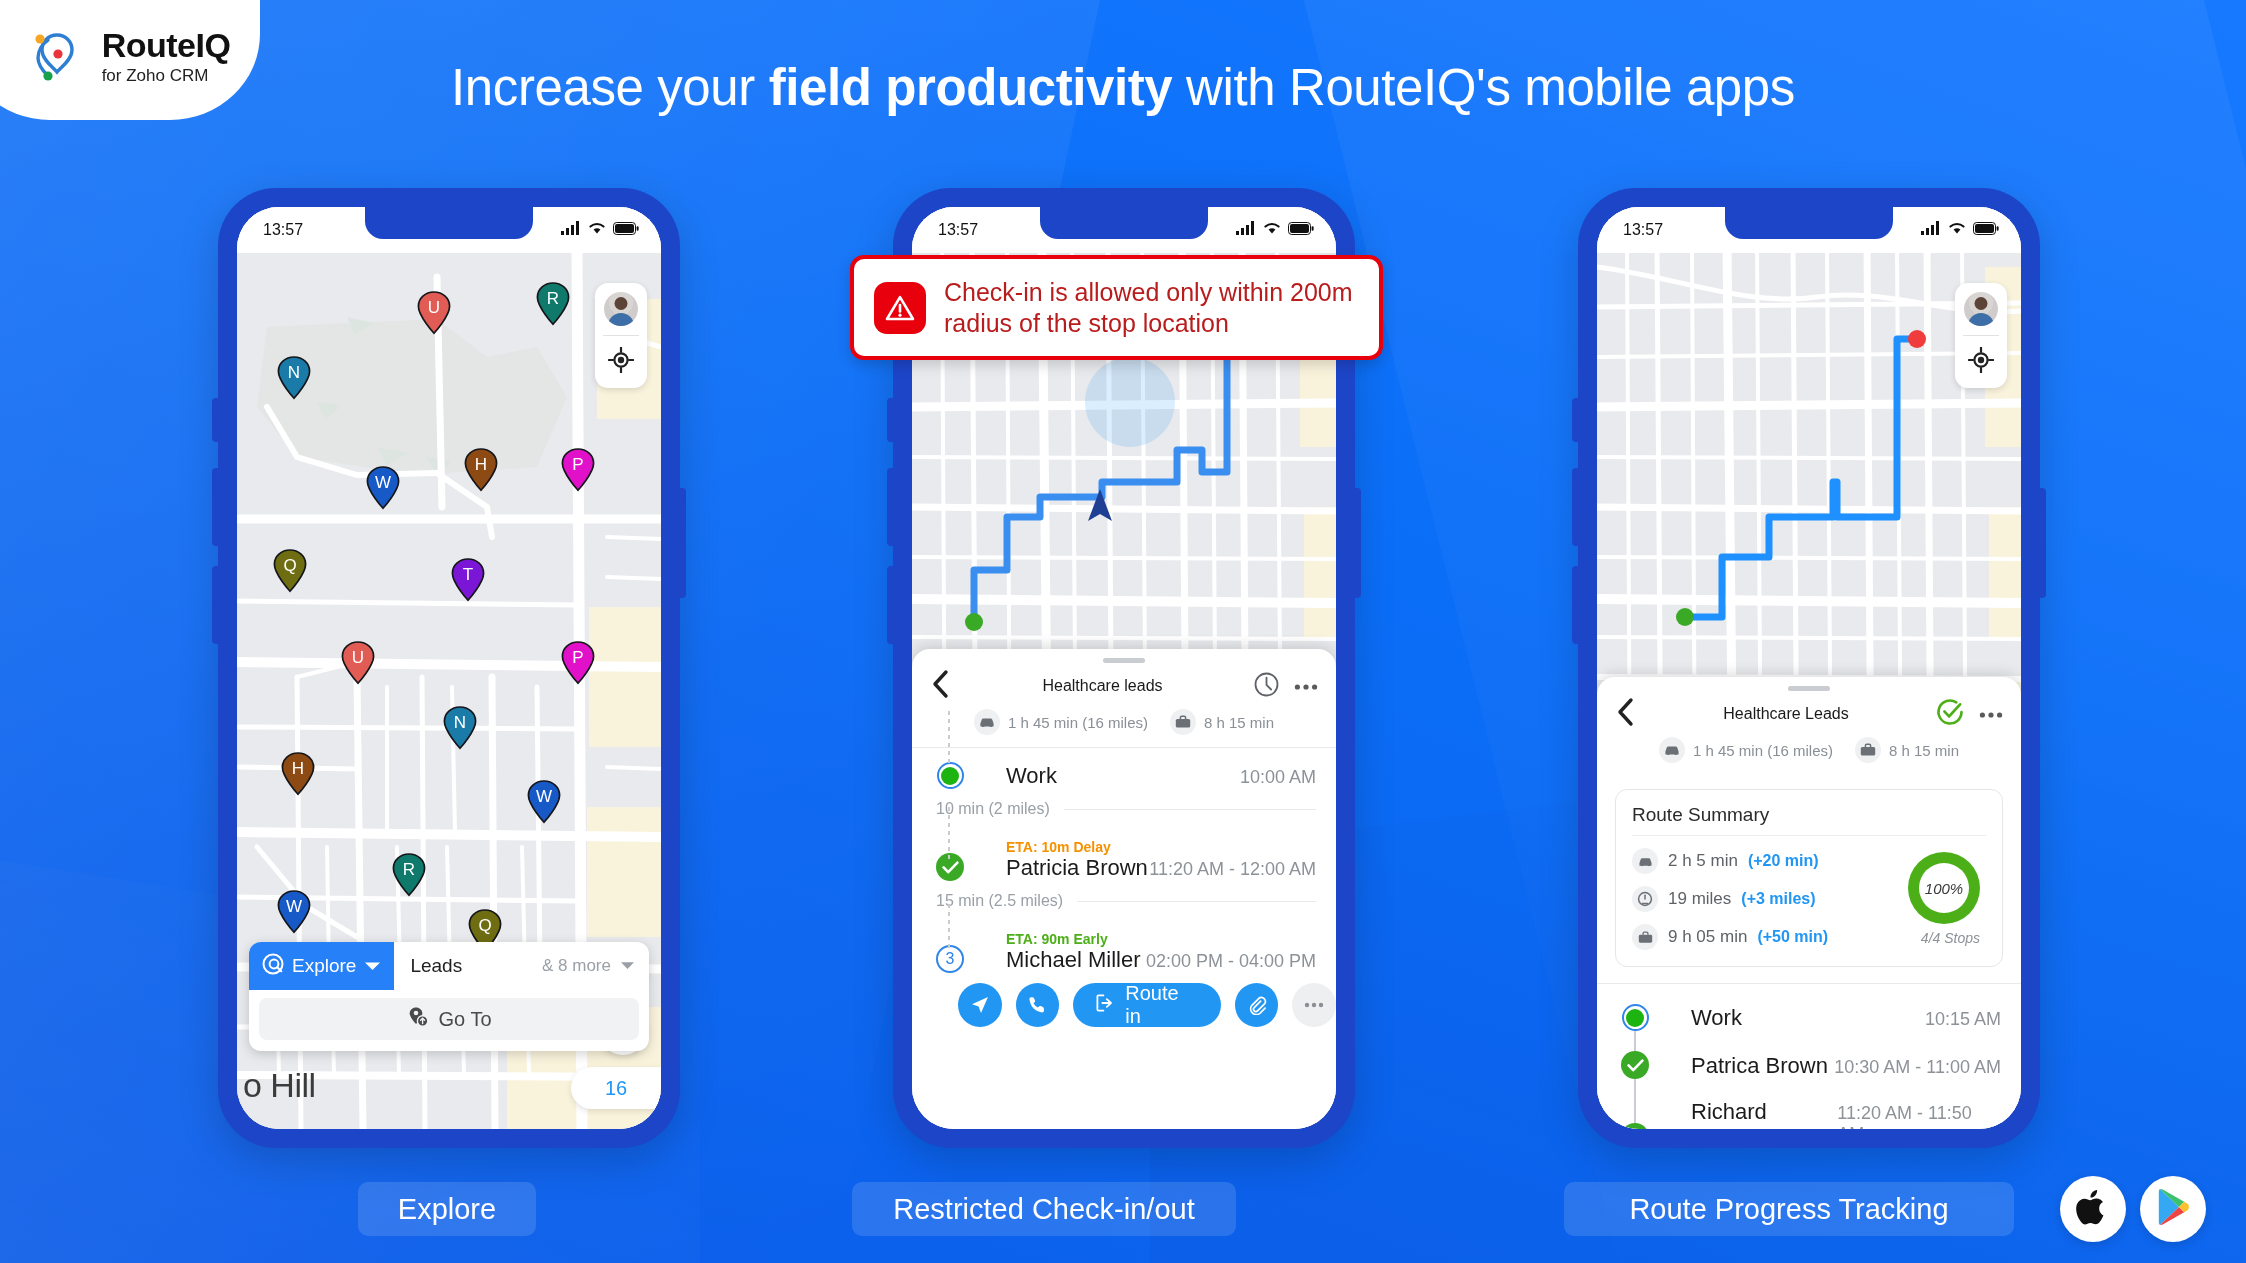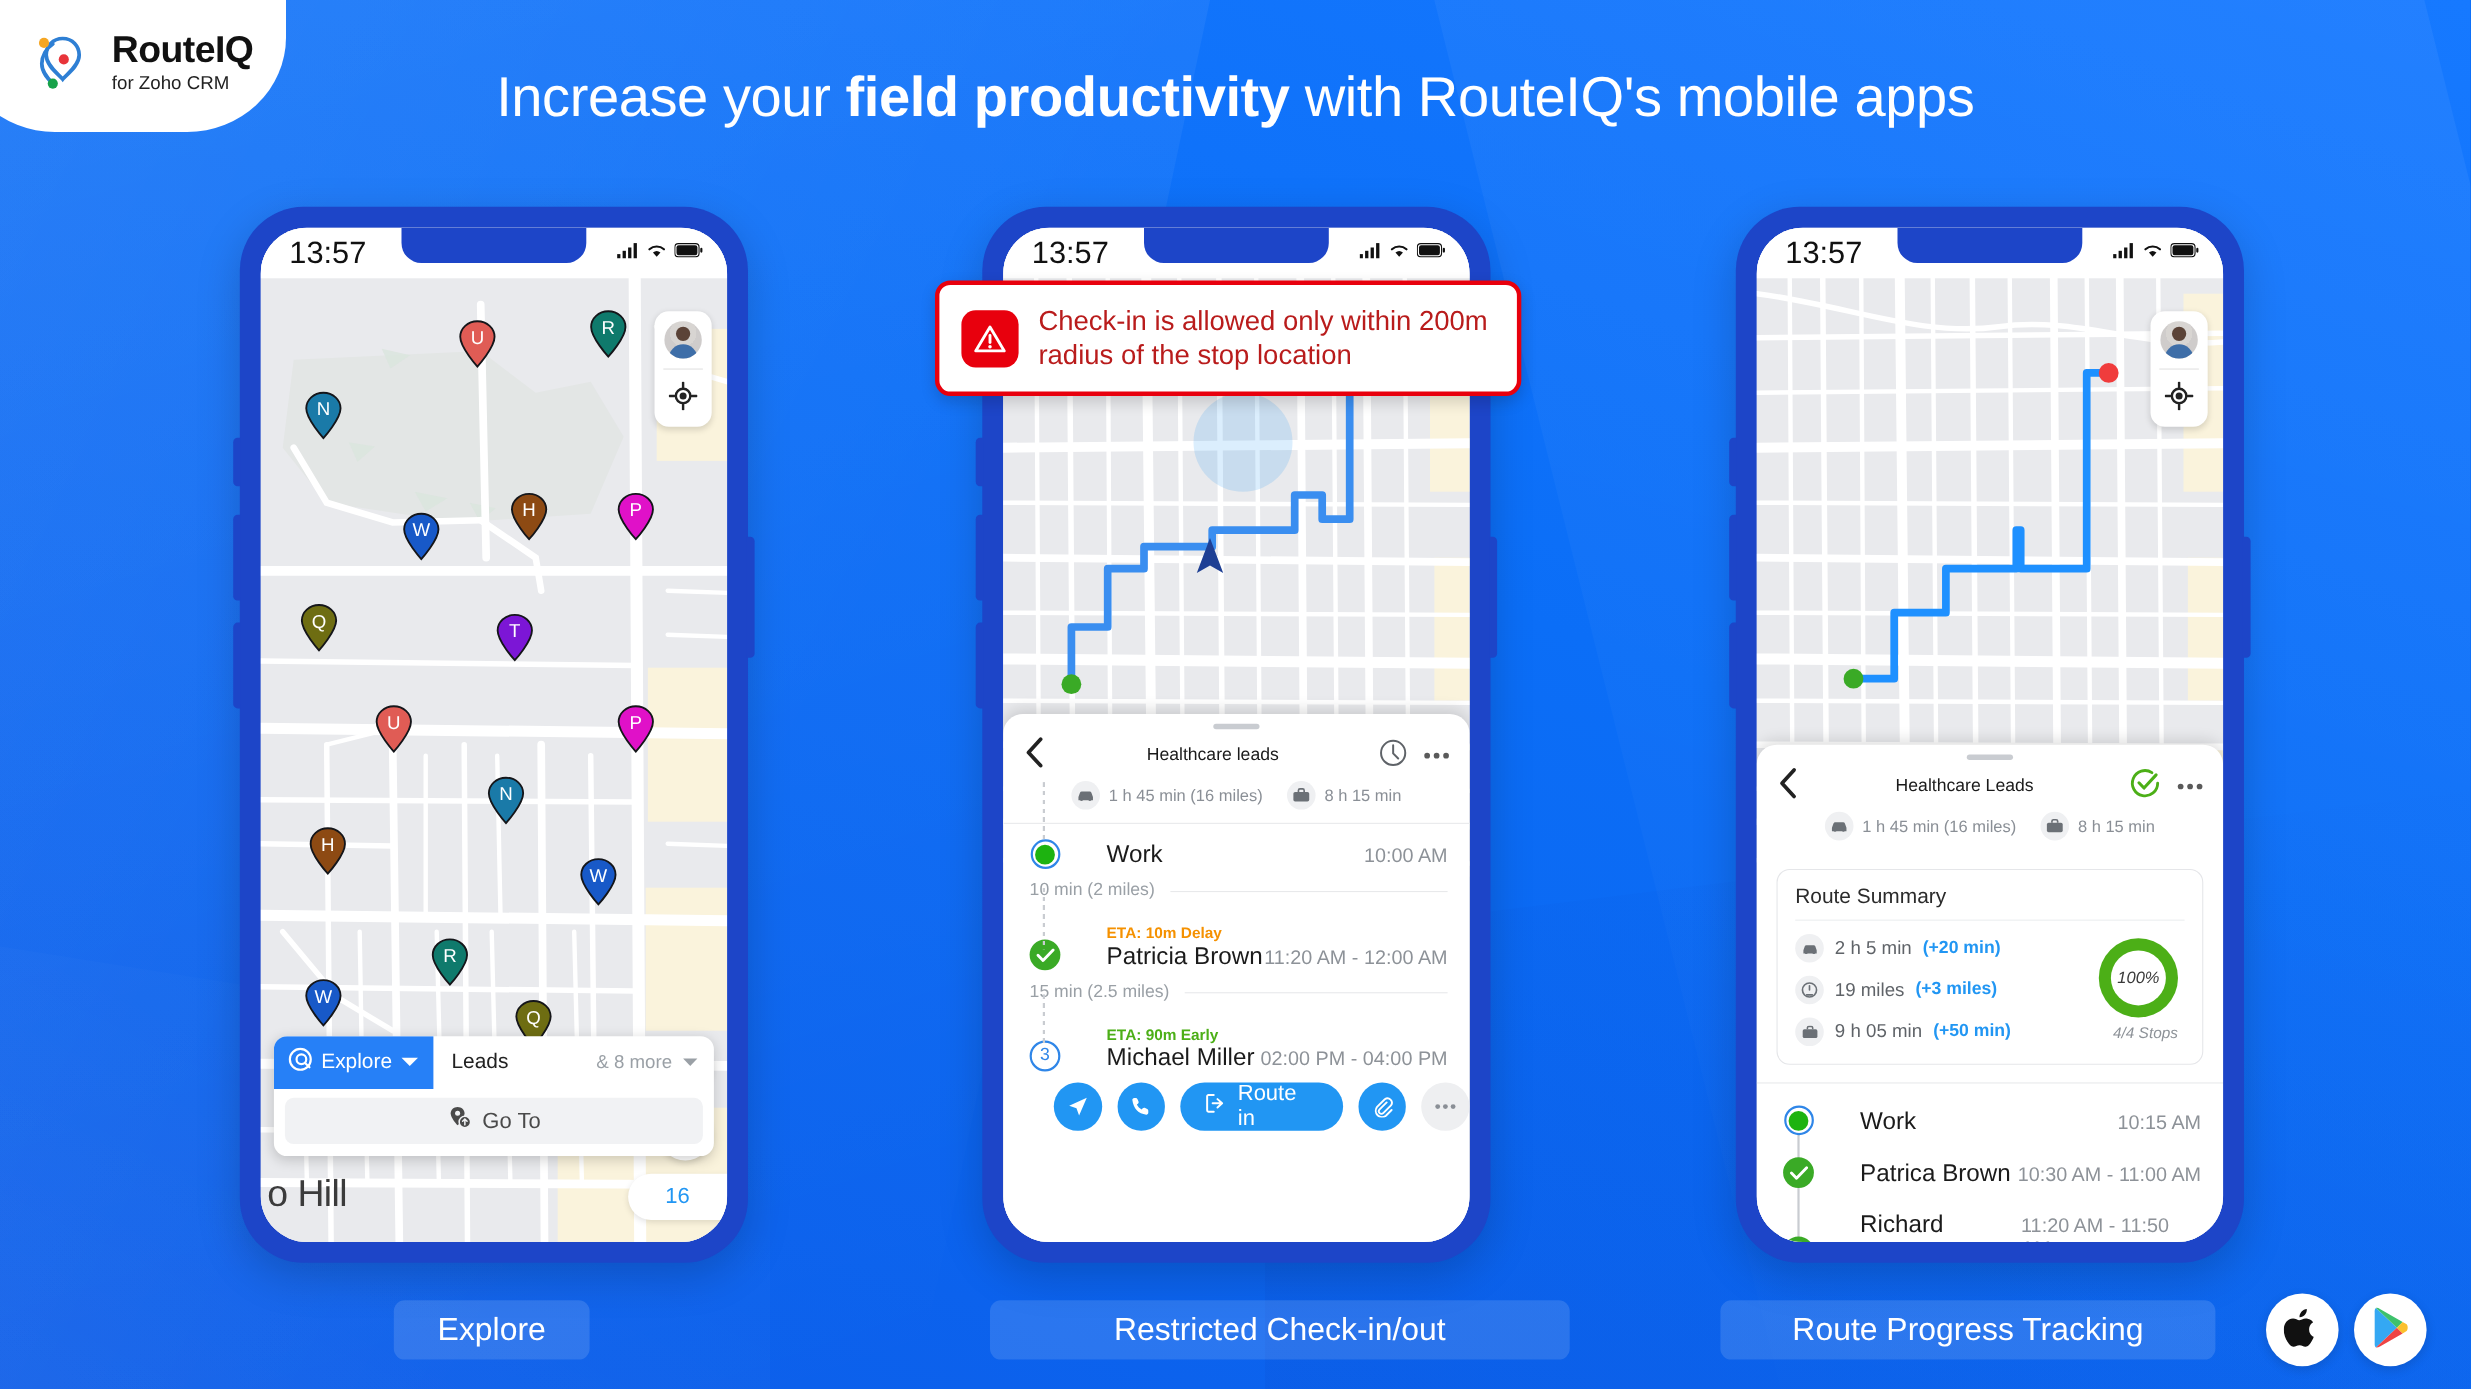--- a/index.html
+++ b/index.html
@@ -90,21 +90,21 @@
     overflow: hidden;
   }
 
   
   .statusbar {
     position: absolute; top: 0; left: 0; right: 0; height: 46px;
     background: #fff; z-index: 6;
     display: flex; align-items: center; justify-content: space-between;
     padding: 0 22px 0 26px;
   }
-  .statusbar .time { font-size: 28px; font-weight: 500; color: #111; }
+  .statusbar .time { font-size: 16px; font-weight: 500; color: #111; }
   .statusbar .icons { display: flex; align-items: center; gap: 7px; }
   .notch {
     position: absolute; top: 0; left: 50%; transform: translateX(-50%);
     width: 168px; height: 32px; background: #1d45c8;
     border-radius: 0 0 18px 18px; z-index: 7;
   }
 
   
   .map { position: absolute; inset: 0; background: #e9eaed; }
   .map svg { position: absolute; inset: 0; width: 100%; height: 100%; }
@@ -272,21 +272,21 @@
   .stops-lbl { font-size: 14px; color: #8d9298; }
 
   
   .caption {
     position: absolute; top: 1182px; height: 54px;
     background: rgba(255,255,255,0.13); border-radius: 10px;
     display: flex; align-items: center; justify-content: center;
     color: #fff; font-size: 29px; z-index: 9; padding: 0 26px;
   }
   .caption.c1 { left: 358px; width: 178px; }
-  .caption.c2 { left: 900px; width: 527px; }
+  .caption.c2 { left: 852px; width: 384px; }
   .caption.c3 { left: 1564px; width: 450px; }
 
   .store {
     position: absolute; top: 1176px; width: 66px; height: 66px; border-radius: 50%;
     background: #fff; display: flex; align-items: center; justify-content: center; z-index: 9;
     box-shadow: 0 3px 10px rgba(0,0,0,0.14);
   }
   .store.apple { left: 2060px; }
   .store.play { left: 2140px; }
 </style>

